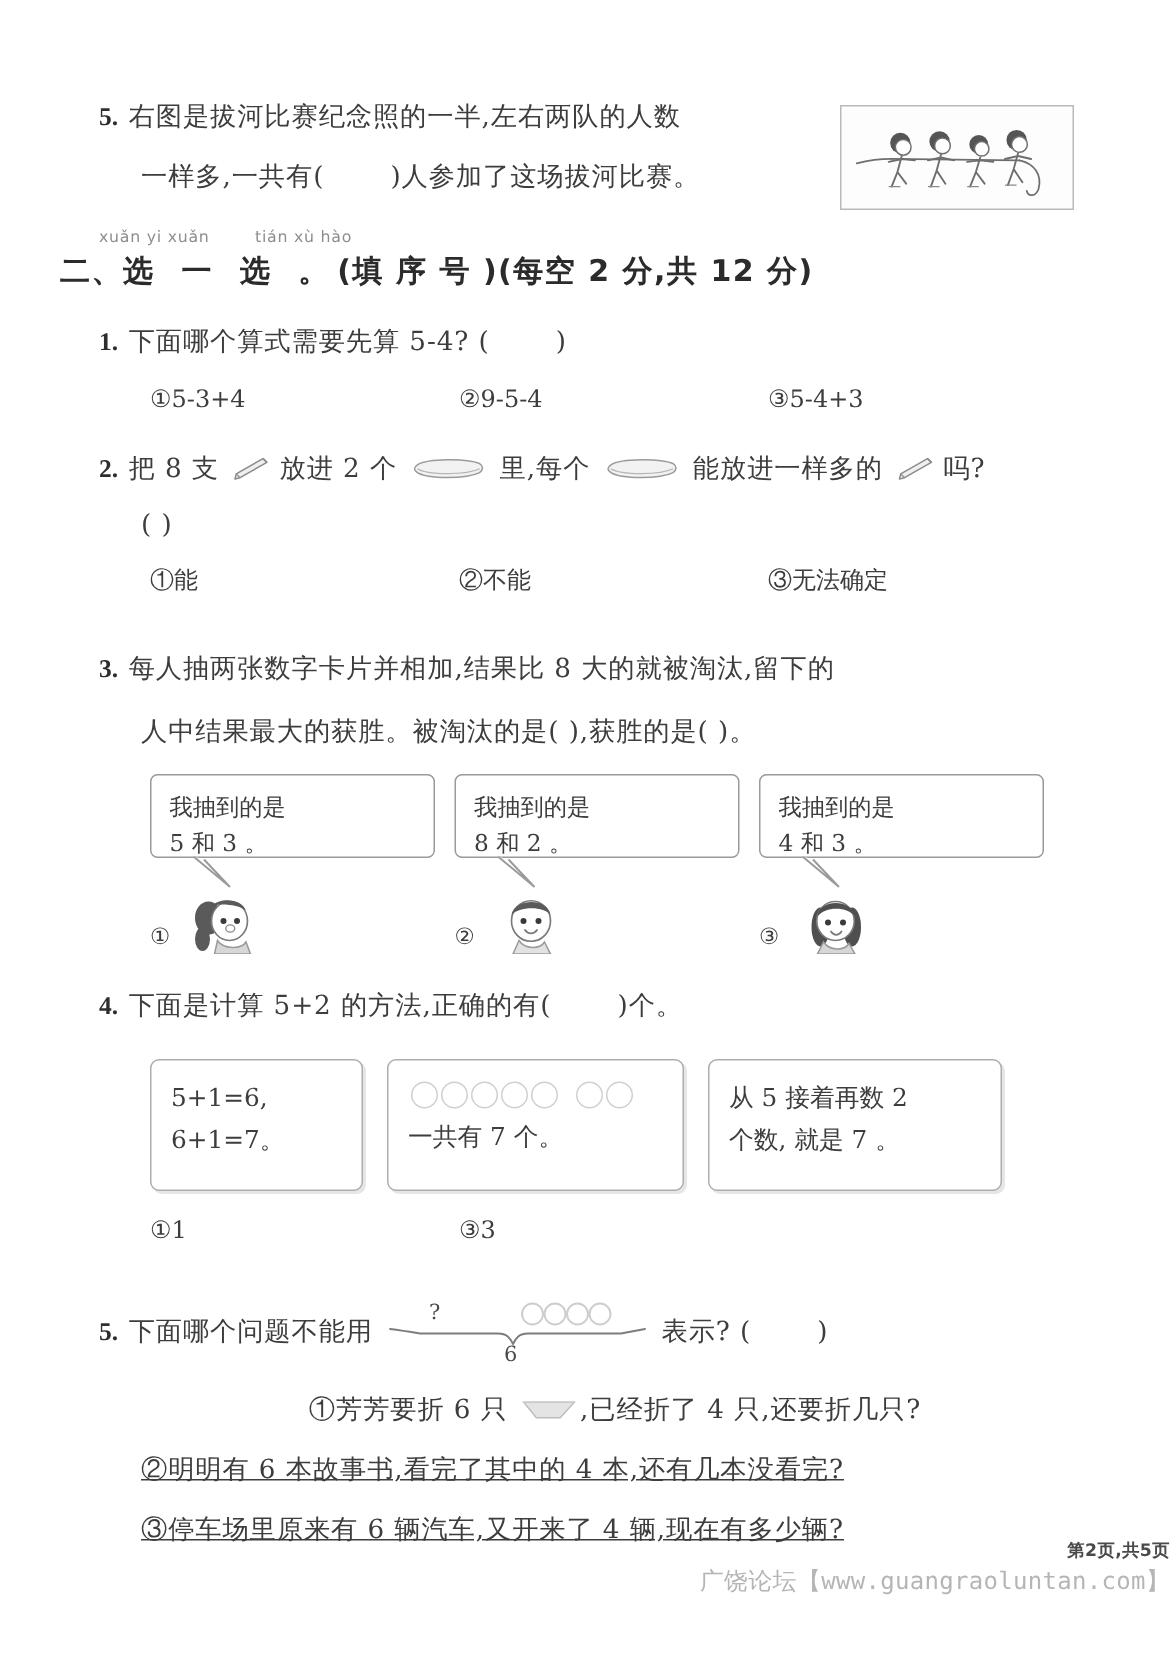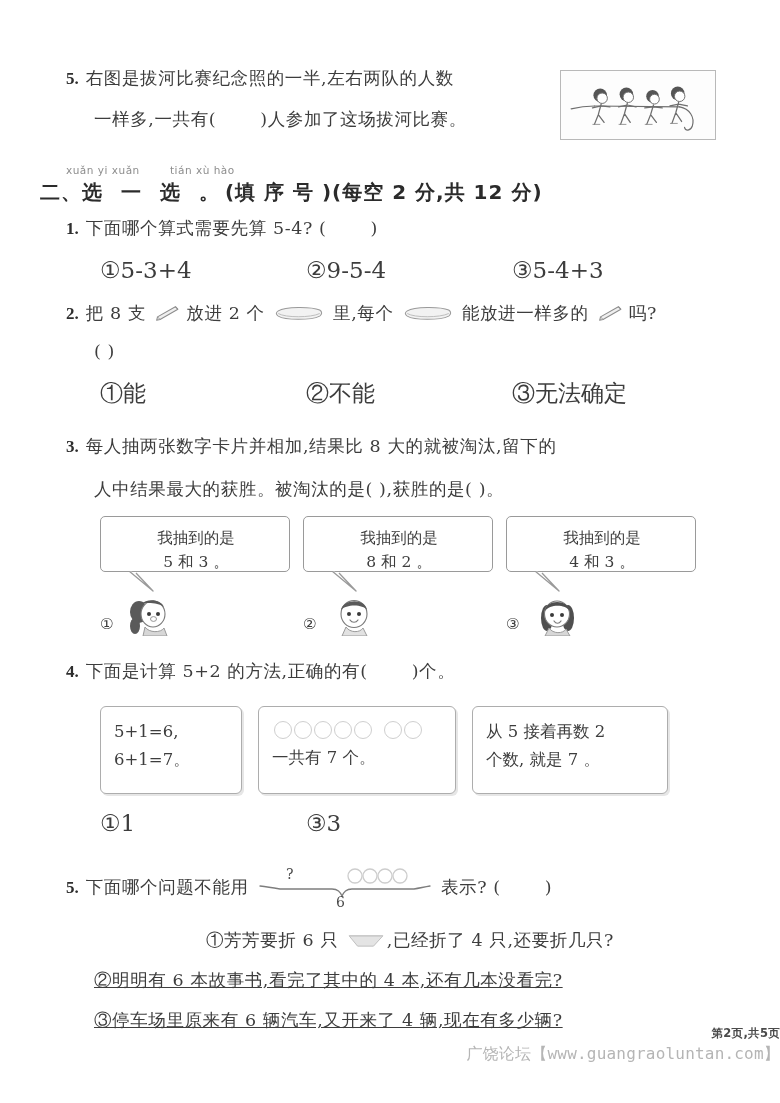--- a/index.html
+++ b/index.html
@@ -59,21 +59,20 @@
     box-sizing: border-box;
   }
   #tugphoto svg { display: block; width: 100%; height: 100%; }
 
   
   #section-header {
     position: absolute;
     left: 40px;
     top: 152px;
     width: 700px;
-    margin-top: 12px;
   }
   .pinyin-row {
     display: flex;
     font-family: "DejaVu Sans", sans-serif;
     font-size: 10.5px;
     color: #8d8d8d;
     letter-spacing: 0.5px;
     height: 14px;
     padding-left: 26px;
   }
@@ -90,21 +89,21 @@
   }
   .header-row .big { letter-spacing: 6px; }
 
   
   .q { position: absolute; left: 66px; width: 660px; }
   .qhead { display: flex; align-items: baseline; gap: 7px; }
   .qbody { padding-left: 28px; }
   .opts {
     display: flex;
     padding-left: 34px;
-    font-size: 23px;
+    font-size: 16px;
     color: #3d3d3d;
   }
   .opts > span { width: 206px; }
 
   
   .icon-pencil {
     display: inline-block;
     width: 26px; height: 17px;
     vertical-align: -3px;
     margin: 0 1px;
@@ -123,21 +122,20 @@
   }
   .icon-pencil svg, .icon-pencilbox svg, .icon-boat svg { display:block; width:100%; height:100%; }
 
   
   #q3-cards {
     position: absolute;
     left: 100px;
     top: 516px;
     width: 620px;
     height: 128px;
-    text-align: center;
   }
   .bubble-group {
     position: absolute;
     width: 190px;
   }
   .bubble {
     border: 1.4px solid #9a9a9a;
     border-radius: 5px;
     background: #fff;
     padding: 9px 10px 8px 12px;

